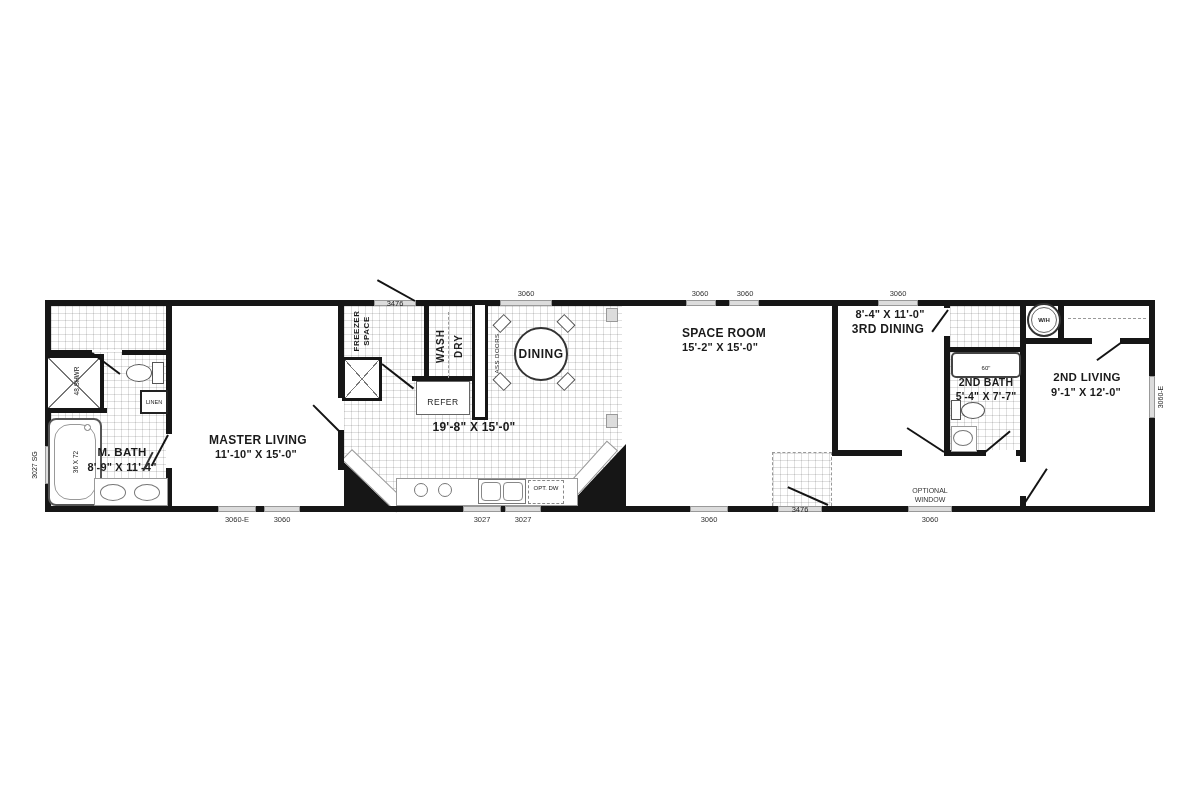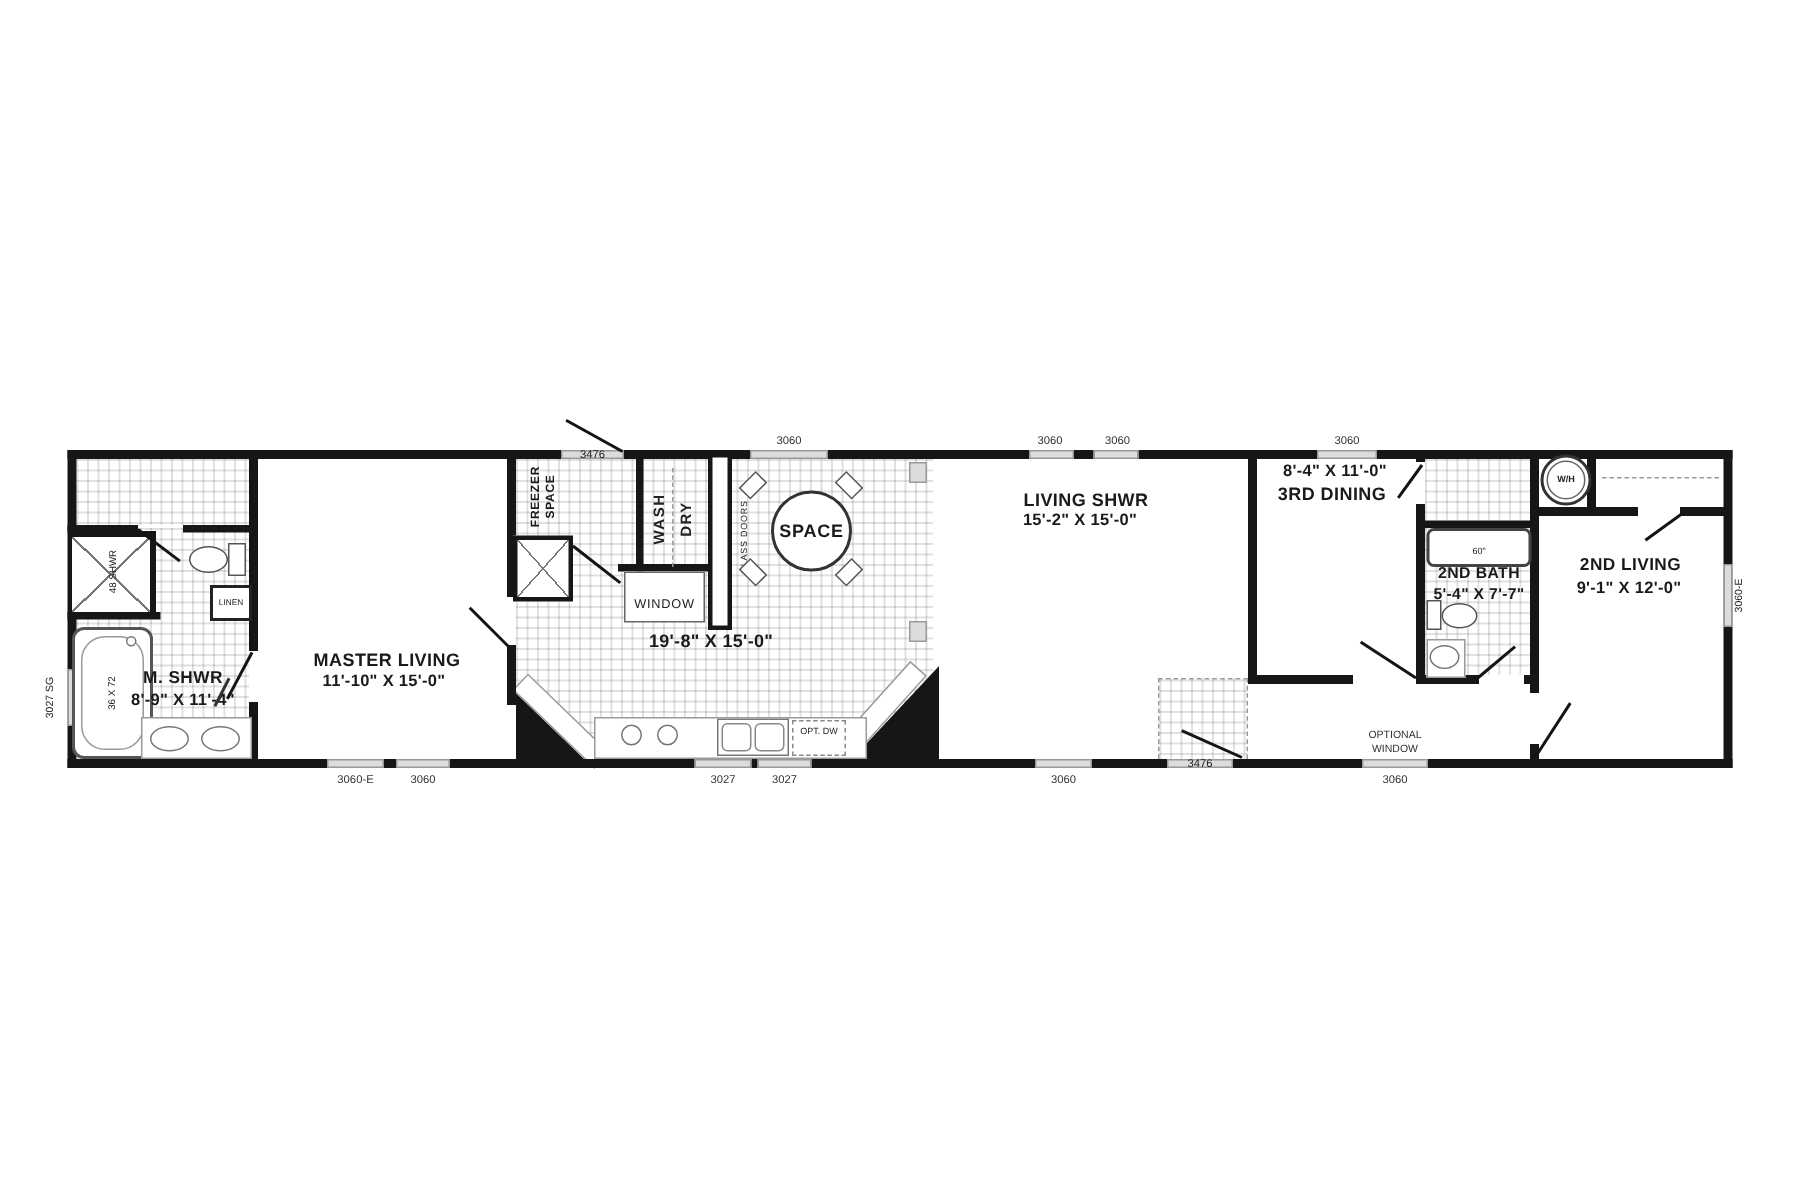--- a/index.html
+++ b/index.html
@@ -145,53 +145,53 @@
   <div class="counter" style="left:94px;top:478px;width:74px;height:28px;"></div>
   <div class="fixture circle" style="left:100px;top:484px;width:26px;height:17px;border:1px solid #777;"></div>
   <div class="fixture circle" style="left:134px;top:484px;width:26px;height:17px;border:1px solid #777;"></div>
 
   <div class="fixture xbox" style="left:342px;top:357px;width:40px;height:44px;border:3px solid #161616;"></div>
   <div style="position:absolute;left:362px;top:331px;width:56px;font-size:8px;font-weight:600;line-height:10px;text-align:center;letter-spacing:.5px;transform:translate(-50%,-50%) rotate(-90deg);">FREEZER SPACE</div>
   <div class="vlab" style="left:440px;top:346px;font-size:10px;font-weight:700;letter-spacing:1px;">WASH</div>
   <div class="vlab" style="left:458px;top:346px;font-size:10px;font-weight:700;letter-spacing:1px;">DRY</div>
   <div style="position:absolute;left:448px;top:312px;width:0;height:66px;border-left:1px dashed #999;"></div>
   <div class="fixture" style="left:416px;top:381px;width:54px;height:34px;border:1px solid #666;"></div>
-  <div class="smalltext" style="left:443px;top:402px;font-size:8.5px;letter-spacing:.5px;">WINDOW</div>
+  <div class="smalltext" style="left:443px;top:402px;font-size:8.5px;letter-spacing:.5px;">REFER</div>
   <div class="fixture" style="left:472px;top:302px;width:16px;height:118px;border:3px solid #161616;"></div>
   <div class="vlab" style="left:497px;top:358px;font-size:6px;letter-spacing:.5px;">GLASS DOORS</div>
 
   <div class="fixture circle" style="left:514px;top:327px;width:54px;height:54px;border:2px solid #333;z-index:2;"></div>
-  <div style="position:absolute;left:541px;top:354px;transform:translate(-50%,-50%);font-size:12px;font-weight:700;letter-spacing:.5px;z-index:3;">SPACE</div>
+  <div style="position:absolute;left:541px;top:354px;transform:translate(-50%,-50%);font-size:12px;font-weight:700;letter-spacing:.5px;z-index:3;">DINING</div>
   <div class="fixture" style="left:558px;top:318px;width:16px;height:11px;border:1px solid #555;transform:rotate(45deg);"></div>
   <div class="fixture" style="left:494px;top:318px;width:16px;height:11px;border:1px solid #555;transform:rotate(-45deg);"></div>
   <div class="fixture" style="left:494px;top:376px;width:16px;height:11px;border:1px solid #555;transform:rotate(45deg);"></div>
   <div class="fixture" style="left:558px;top:376px;width:16px;height:11px;border:1px solid #555;transform:rotate(-45deg);"></div>
 
   <div class="fixture" style="left:951px;top:352px;width:70px;height:26px;border:2px solid #444;border-radius:5px;"></div>
   <div class="smalltext" style="left:986px;top:368px;font-size:6px;">60"</div>
   <div class="fixture" style="left:951px;top:400px;width:10px;height:20px;border:1px solid #555;"></div>
   <div class="fixture circle" style="left:961px;top:402px;width:24px;height:17px;border:1px solid #555;"></div>
   <div class="counter" style="left:951px;top:426px;width:26px;height:26px;"></div>
   <div class="fixture circle" style="left:953px;top:430px;width:20px;height:16px;border:1px solid #777;"></div>
 
   <div class="fixture circle" style="left:1027px;top:303px;width:34px;height:34px;border:2px solid #333;"></div>
   <div class="fixture circle" style="left:1031px;top:307px;width:26px;height:26px;border:1px solid #666;"></div>
   <div class="smalltext" style="left:1044px;top:320px;font-size:6px;font-weight:700;">W/H</div>
 
   <div style="position:absolute;left:1068px;top:318px;width:78px;height:0;border-top:1px dashed #999;"></div>
 
-  <div class="roomname" style="left:122px;top:446px;font-size:11.5px;">M. SHWR</div>
+  <div class="roomname" style="left:122px;top:446px;font-size:11.5px;">M. BATH</div>
   <div class="roomdims" style="left:122px;top:461px;">8'-9" X 11'-4"</div>
 
   <div class="roomname" style="left:258px;top:433px;">MASTER LIVING</div>
   <div class="roomdims" style="left:256px;top:448px;">11'-10" X 15'-0"</div>
 
   <div class="roomdims" style="left:474px;top:420px;font-size:12px;">19'-8" X 15'-0"</div>
 
-  <div class="roomname" style="left:724px;top:326px;">LIVING SHWR</div>
+  <div class="roomname" style="left:724px;top:326px;">SPACE ROOM</div>
   <div class="roomdims" style="left:720px;top:341px;">15'-2" X 15'-0"</div>
 
   <div class="roomdims" style="left:890px;top:308px;">8'-4" X 11'-0"</div>
   <div class="roomname" style="left:888px;top:322px;">3RD DINING</div>
 
   <div class="roomname" style="left:986px;top:376px;font-size:10.5px;">2ND BATH</div>
   <div class="roomdims" style="left:986px;top:390px;font-size:10.5px;">5'-4" X 7'-7"</div>
 
   <div class="roomname" style="left:1087px;top:371px;font-size:11.5px;">2ND LIVING</div>
   <div class="roomdims" style="left:1086px;top:386px;">9'-1" X 12'-0"</div>

